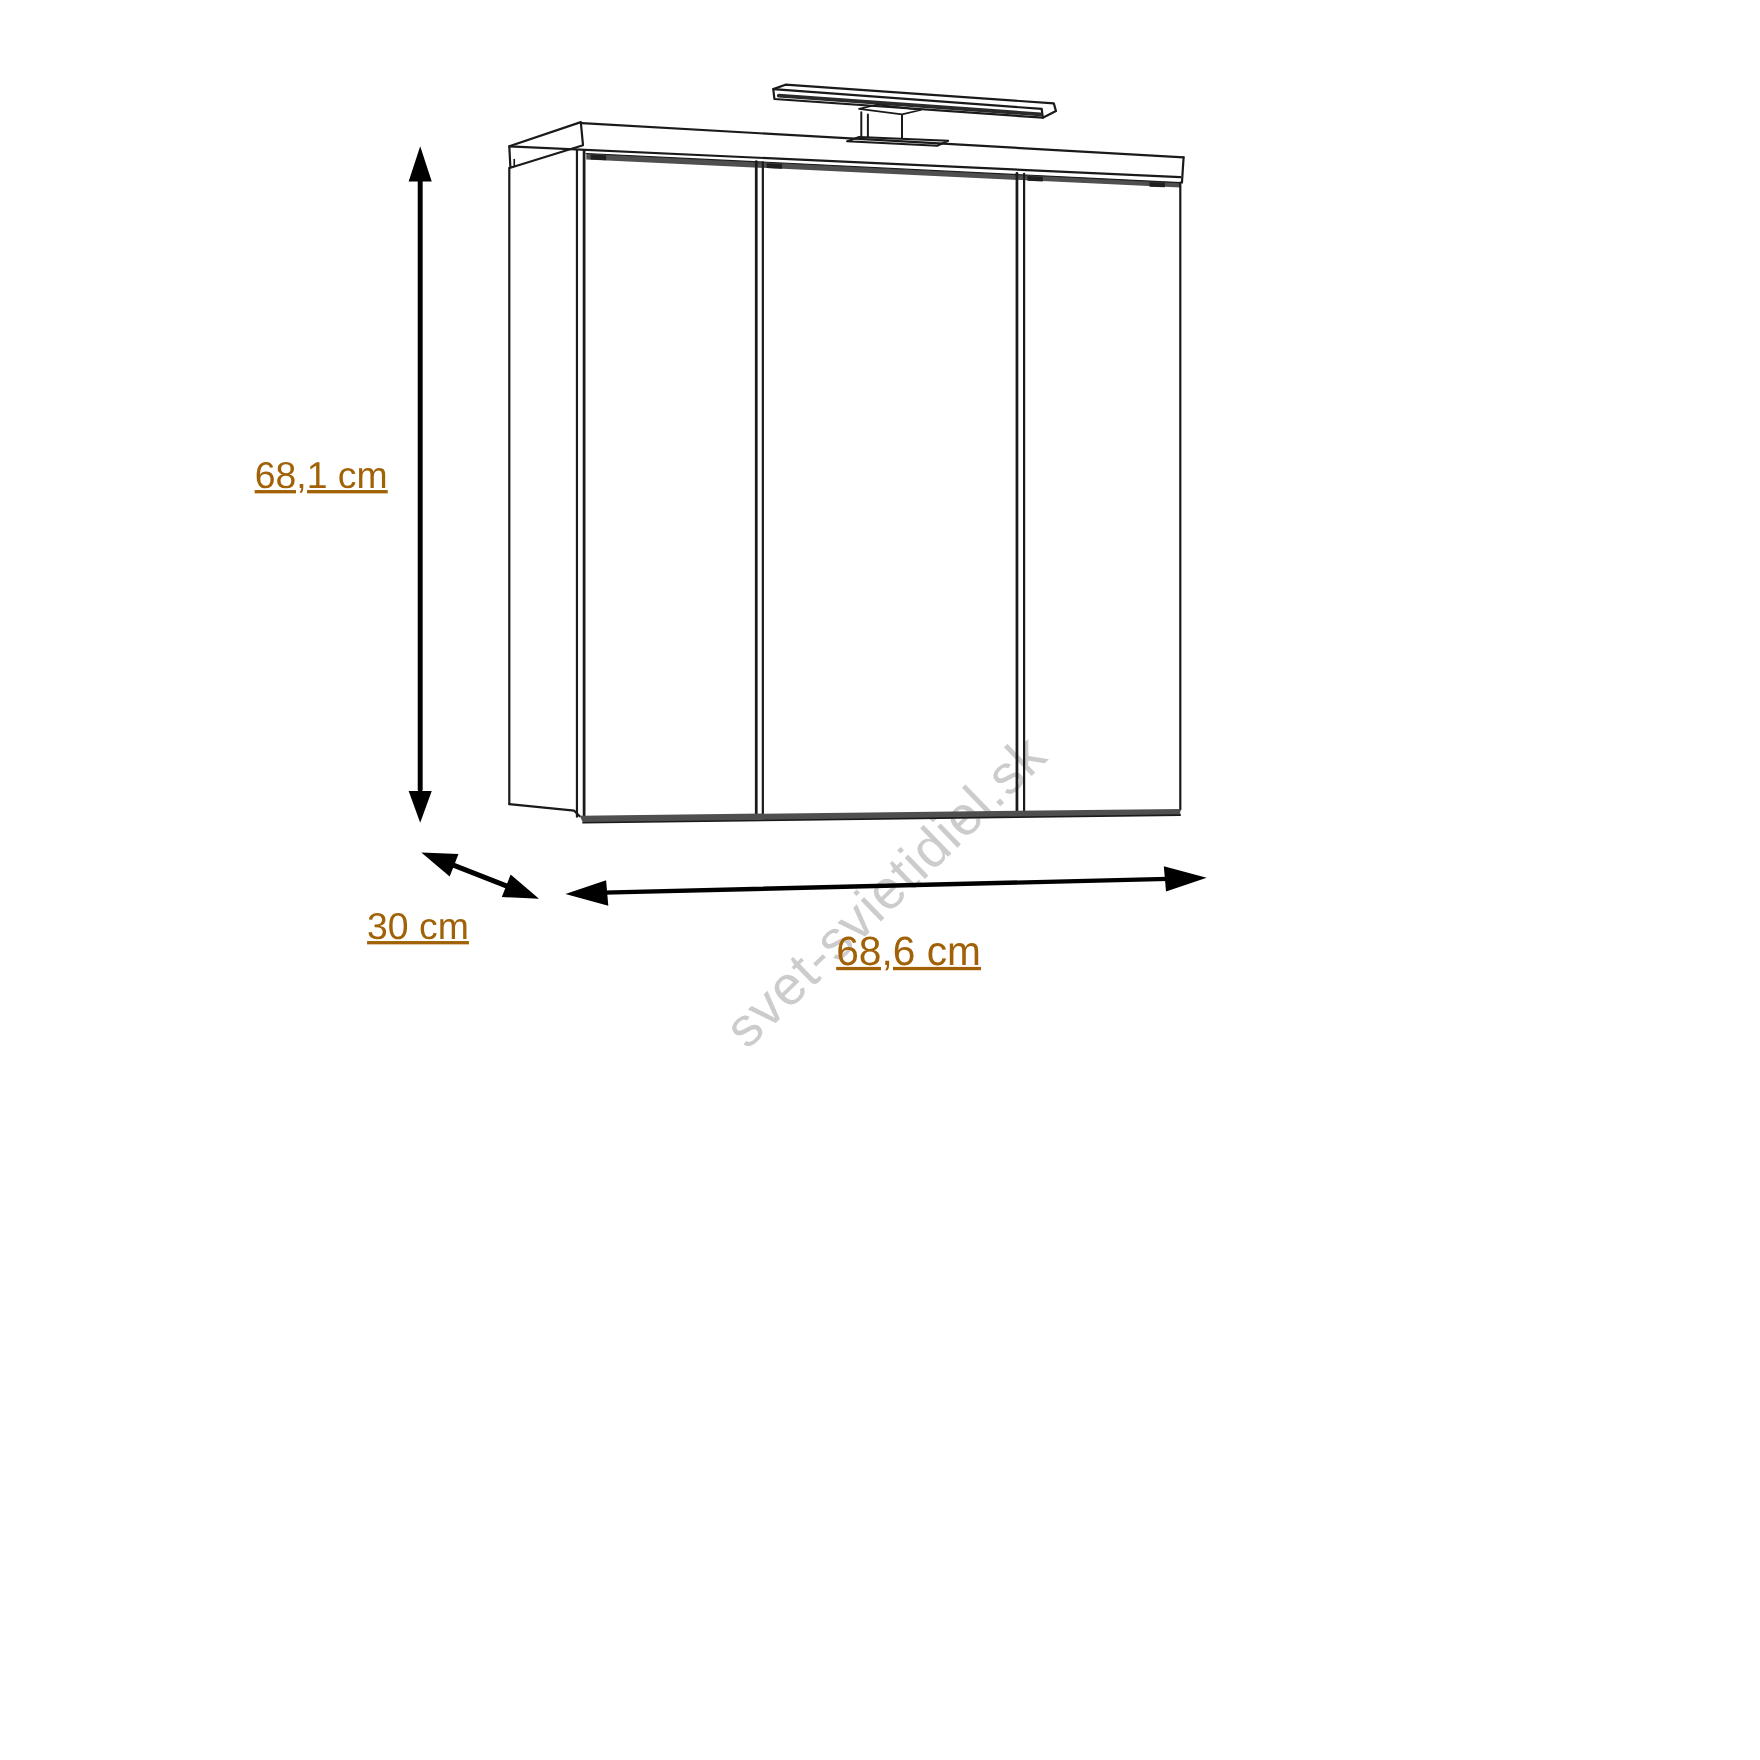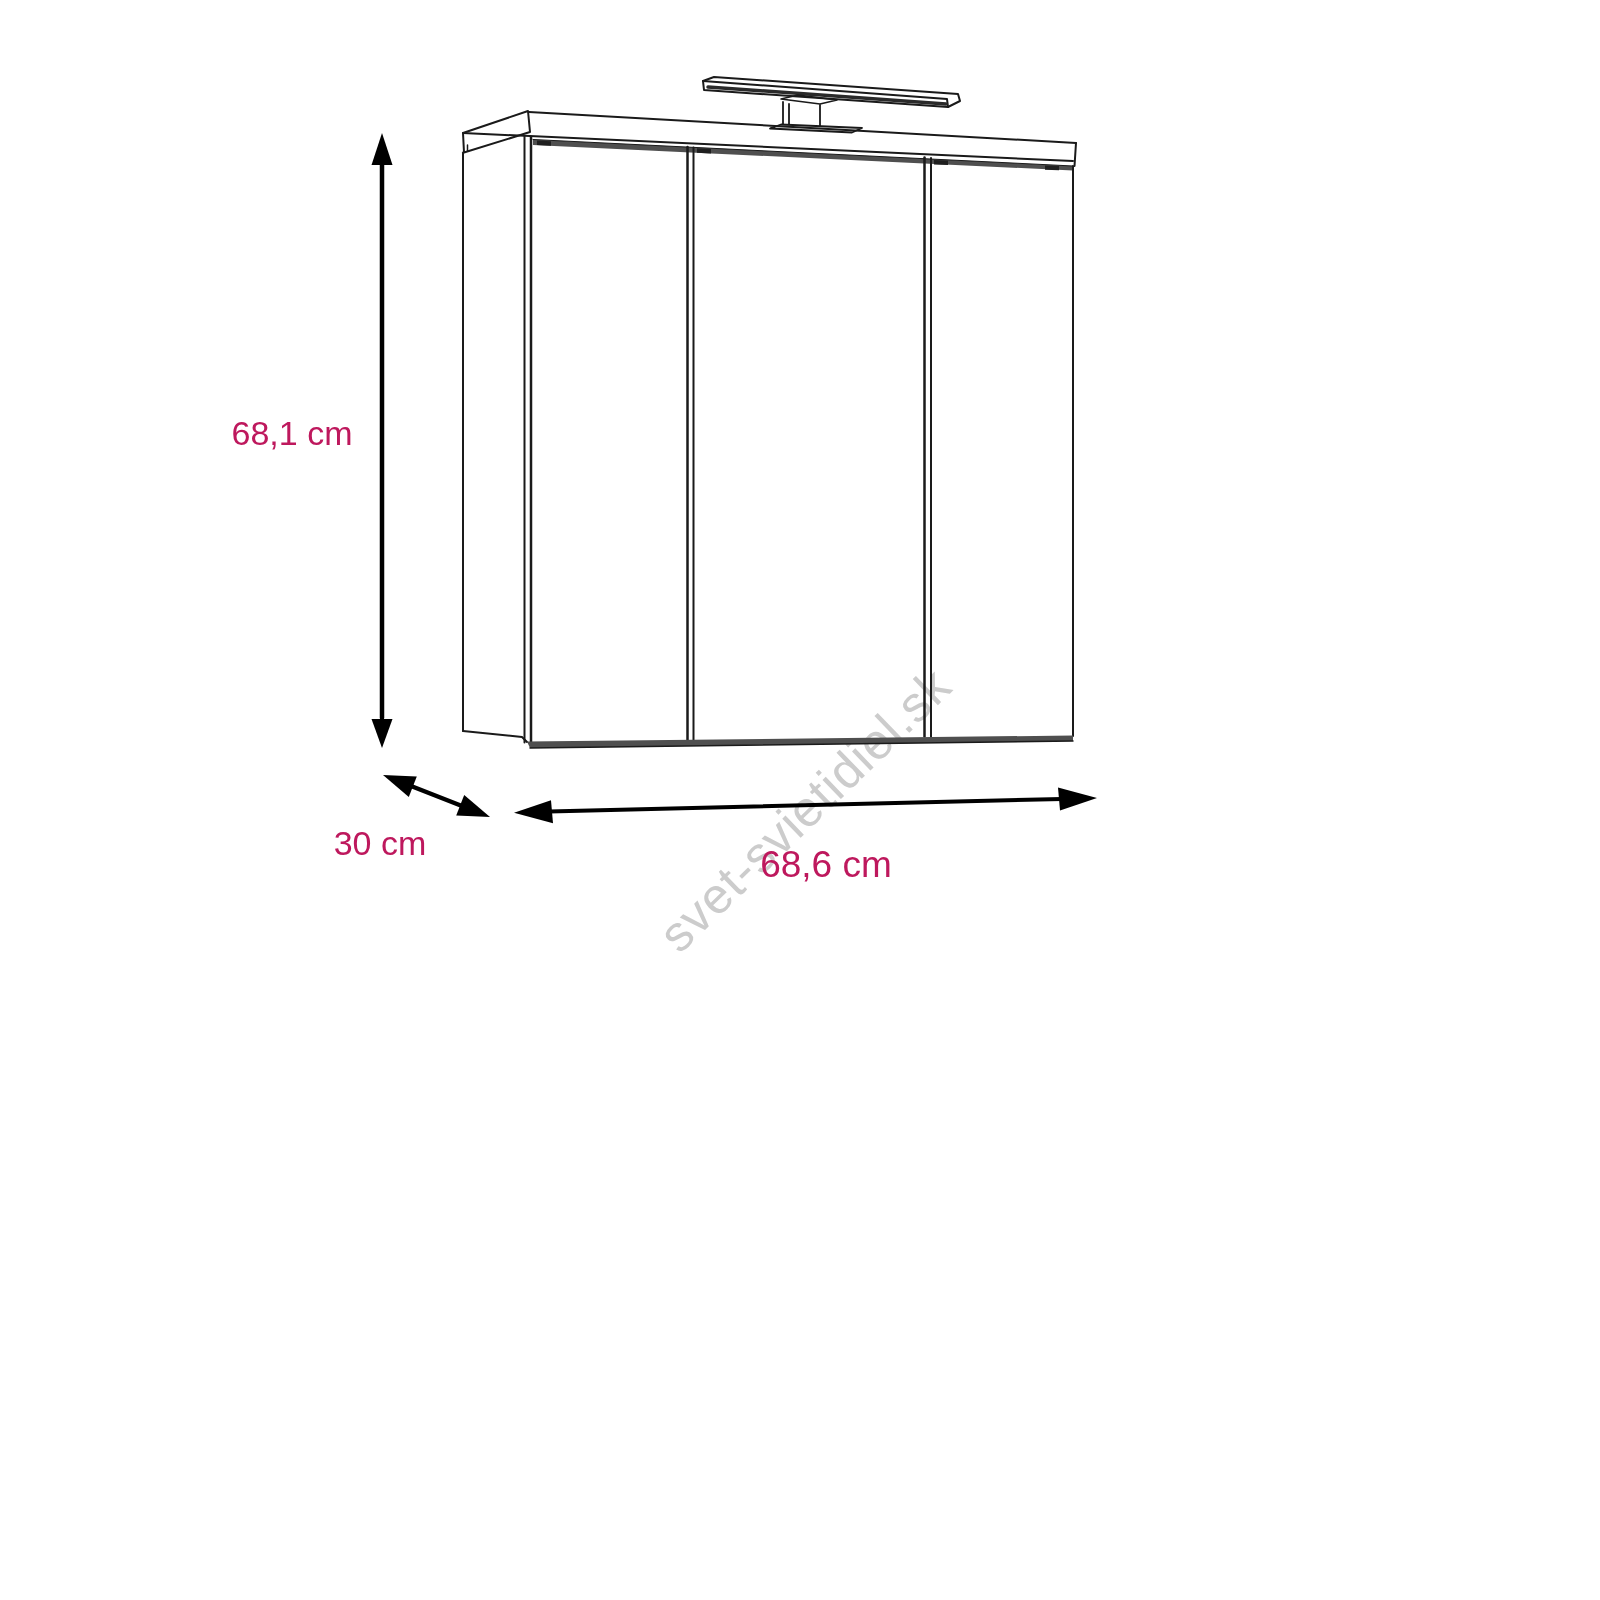--- a/index.html
+++ b/index.html
@@ -31,23 +31,24 @@
   #diagram-svg {
     position: absolute;
     left: 0;
     top: 0;
     z-index: 2;
   }
   .dim-label {
     position: absolute;
     transform: translate(-50%, -50%);
     font-size: 34px;
-    color: #be185d;
+    color: #a16207;
     white-space: nowrap;
     z-index: 3;
+    text-decoration: underline;
   }
   #dim-label-height { left: 292px; top: 433px; }
   #dim-label-depth  { left: 380px; top: 843px; }
   #dim-label-width  { left: 826px; top: 865px; font-size: 37px; }
 </style>
 </head>
 <body>
 
 <div id="canvas">
 

